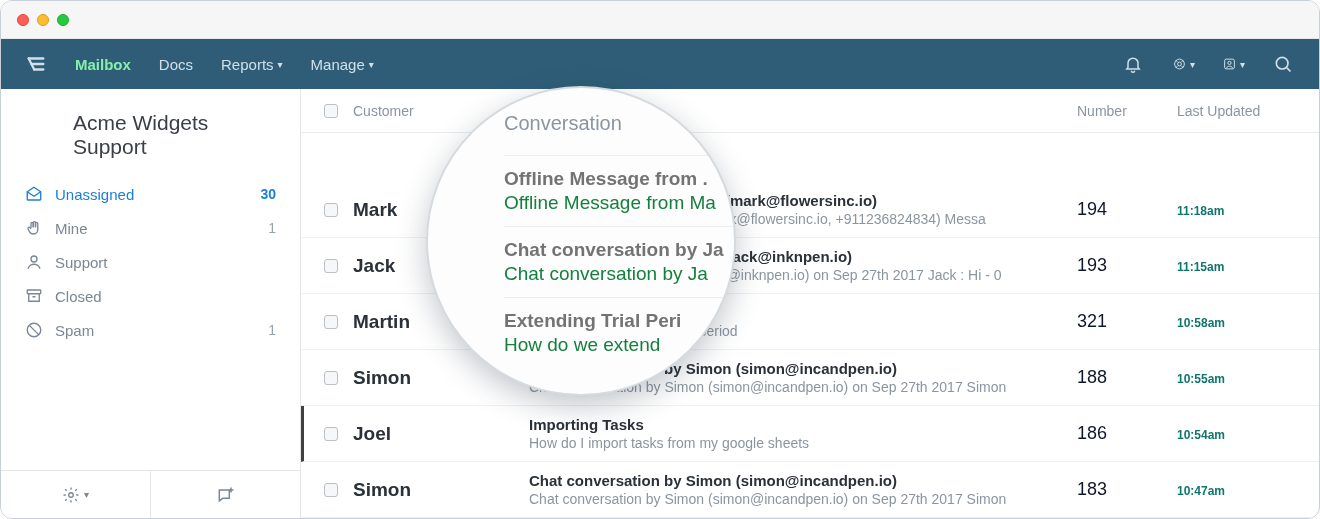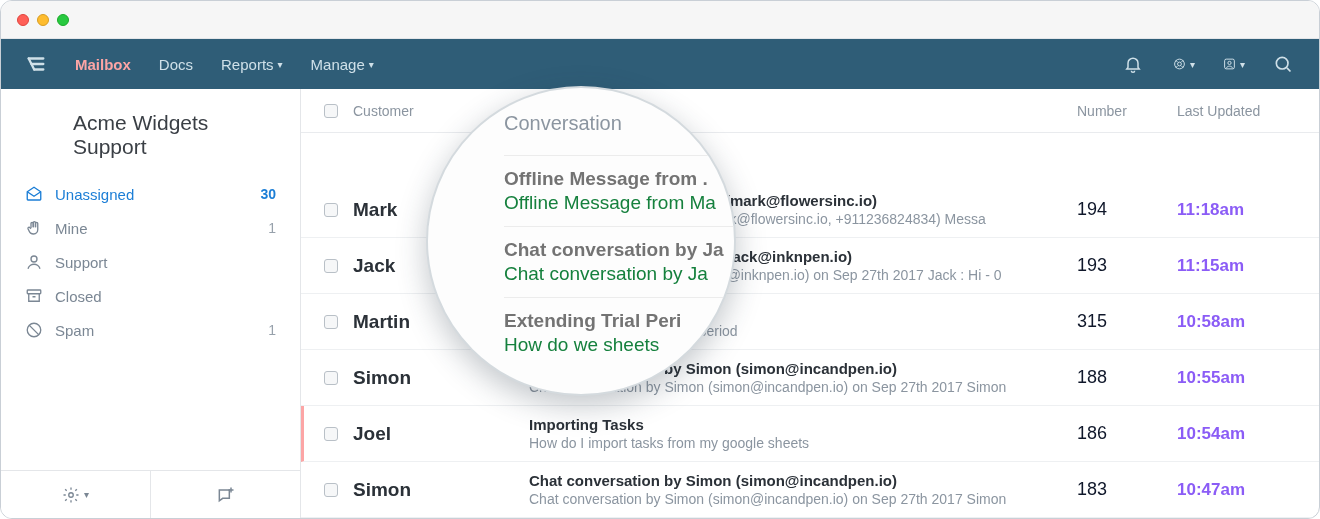--- a/index.html
+++ b/index.html
@@ -19,21 +19,21 @@
   .tl-green { background: #28c940; border: 1px solid #1aab29; }
 
   .topnav {
     height: 50px; background: #2f5d77; color: #cfe0e8;
     display: flex; align-items: center; padding: 0 24px;
     justify-content: space-between;
   }
   .topnav-left { display: flex; align-items: center; gap: 28px; }
   .logo { width: 22px; height: 22px; color: #cfe0e8; }
   .navlink { font-size: 15px; cursor: pointer; display: flex; align-items: center; gap: 4px; }
-  .navlink.active { color: #fca5a5; font-weight: 600; }
+  .navlink.active { color: #86efac; font-weight: 600; }
   .caret { font-size: 10px; }
   .topnav-right { display: flex; align-items: center; gap: 28px; }
   .topnav-right .navicon { width: 22px; height: 22px; color: #cfe0e8; cursor: pointer; display:flex; align-items:center; gap:4px;}
 
   .body { display: flex; height: calc(100% - 88px); }
   .sidebar {
     width: 300px; border-right: 1px solid #e4e6e9; background: #fff;
     display: flex; flex-direction: column;
   }
   .sb-title { font-size: 21px; font-weight: 500; color: #3a3f45; padding: 22px 24px 18px; margin-left: 48px; }
@@ -65,26 +65,26 @@
   .col-check { width: 36px; display: flex; justify-content: center; }
   .col-customer { width: 180px; padding-left: 4px; }
   .col-conv { flex: 1; }
   .col-num { width: 100px; }
   .col-upd { width: 130px; }
 
   .row {
     display: flex; align-items: center; padding: 10px 12px;
     border-bottom: 1px solid #eef0f2; cursor: pointer;
   }
-  .row.selected { border-left: 3px solid #fca5a5; padding-left: 9px; }
+  .row.selected { border-left: 3px solid #404040; padding-left: 9px; }
   .row .col-customer span { font-weight: 600; color: #2b3138; font-size: 19px; }
   .row .col-conv .subject { font-weight: 700; color: #2b3138; font-size: 15px; }
   .row .col-conv .preview { color: #8b95a0; font-size: 14px; margin-top: 2px; white-space: nowrap; overflow: hidden; text-overflow: ellipsis; max-width: 520px;}
   .row .col-num span { font-weight: 400; color: #0f172a; font-size: 18px; }
-  .row .col-upd span { font-weight: 700; color: #8b5cf6; font-size: 17px; }
+  .row .col-upd span { font-weight: 700; color: #0f766e; font-size: 12px; }
 
   .checkbox {
     width: 14px; height: 14px; border: 1px solid #b9c0c7; border-radius: 3px;
     background: #f6f7f8;
   }
 
   
   .magnifier {
     position: absolute; left: 425px; top: 85px; width: 310px; height: 310px;
     border-radius: 50%; border: 2px solid #d4dade; background: #fdfdfd;
@@ -275,21 +275,21 @@
           </div>
           <div class="row">
             <div class="col-check">
               <div class="checkbox"></div>
             </div>
             <div class="col-customer"><span>Martin</span></div>
             <div class="col-conv">
               <div class="subject">Extending Trial Period</div>
               <div class="preview">How do we extend our trial period</div>
             </div>
-            <div class="col-num"><span>315</span></div>
+            <div class="col-num"><span>321</span></div>
             <div class="col-upd"><span>10:58am</span></div>
           </div>
           <div class="row">
             <div class="col-check">
               <div class="checkbox"></div>
             </div>
             <div class="col-customer"><span>Simon</span></div>
             <div class="col-conv">
               <div class="subject">Chat conversation by Simon (simon@incandpen.io)</div>
               <div class="preview">Chat conversation by Simon (simon@incandpen.io) on Sep 27th 2017 Simon</div>
@@ -332,19 +332,19 @@
           <div class="mag-item">
             <div class="t">Offline Message from .</div>
             <div class="p">Offline Message from Ma</div>
           </div>
           <div class="mag-item">
             <div class="t">Chat conversation by Ja</div>
             <div class="p">Chat conversation by Ja</div>
           </div>
           <div class="mag-item">
             <div class="t">Extending Trial Peri</div>
-            <div class="p">How do we sheets</div>
+            <div class="p">How do we extend</div>
           </div>
         </div>
     </div>
   </div>
 
 </div>
 
 </body></html>

